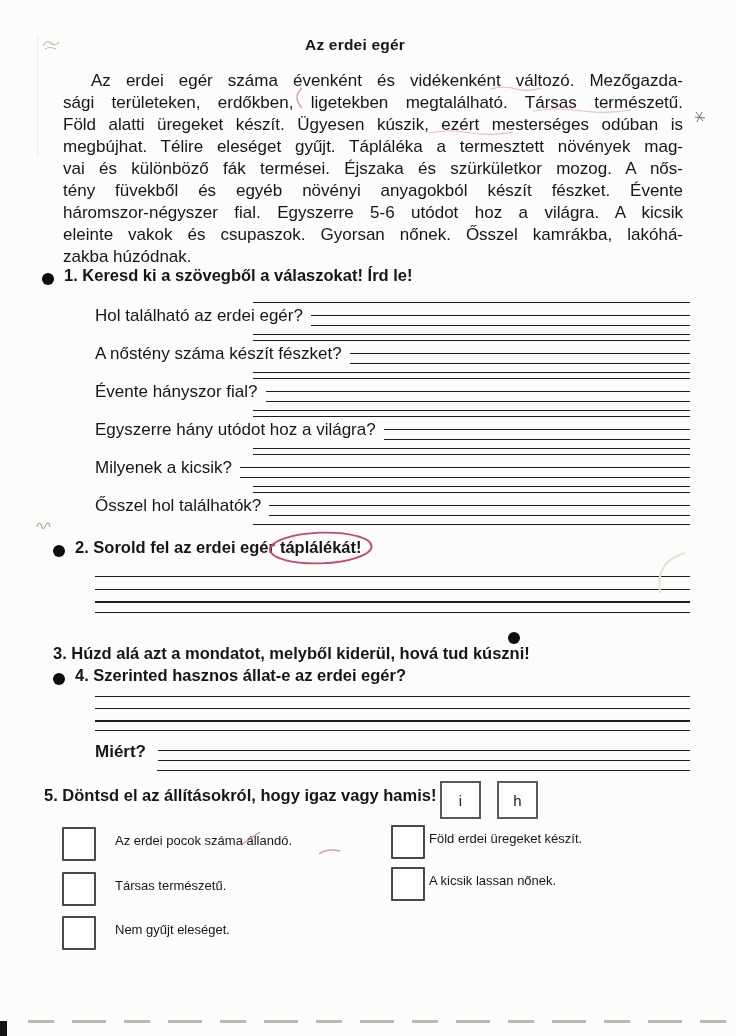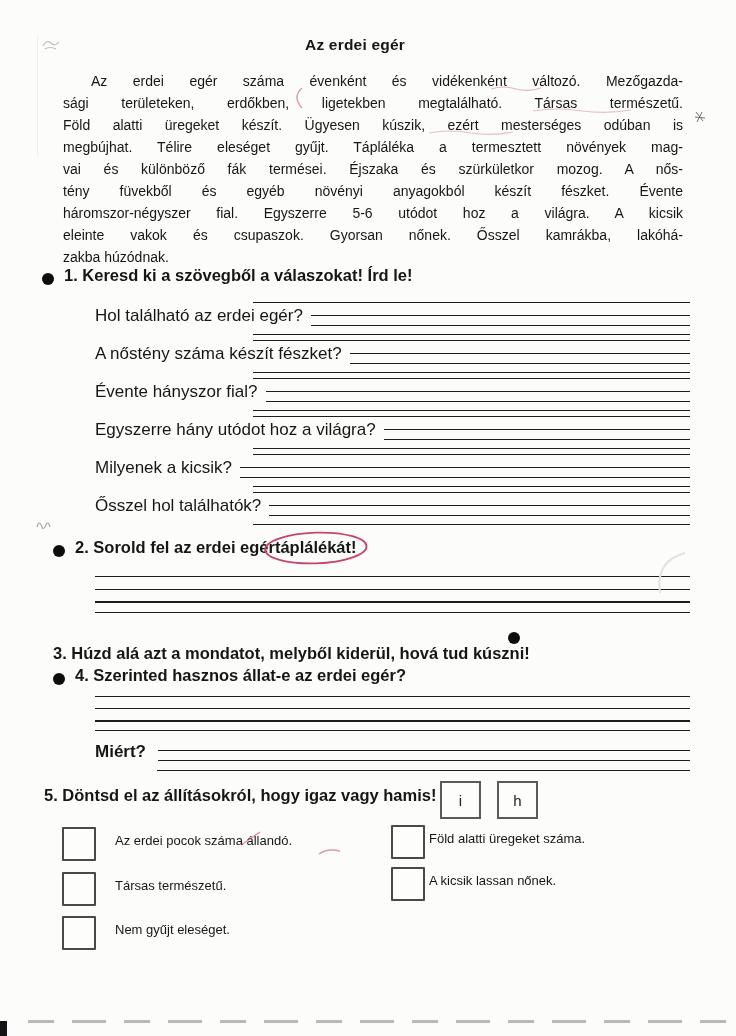--- a/index.html
+++ b/index.html
@@ -6,28 +6,28 @@
   .page{
     position:relative;width:736px;height:1036px;background:#fcfcfa;
     font-family:"Liberation Sans",sans-serif;color:#161616;overflow:hidden;
   }
   
   .title{
     position:absolute;top:36px;left:0;width:710px;text-align:center;
     font-size:15.5px;font-weight:bold;letter-spacing:.2px;
   }
   
-  .passage{position:absolute;top:70px;left:63px;width:620px;font-size:14px;}
+  .passage{position:absolute;top:70px;left:63px;width:620px;font-size:17px;}
   .pline{height:22px;line-height:22px;text-align:justify;text-align-last:justify;white-space:nowrap;}
   .pline.first{text-indent:28px;}
   .pline.last{text-align-last:left;}
   
   .heading{position:absolute;display:flex;align-items:flex-end;font-weight:bold;font-size:16.5px;}
   .bullet{width:12px;height:12px;border-radius:50%;background:#0d0d0d;margin-right:10px;flex:none;}
-  .circled{position:relative;display:inline-block;}
+  .circled{position:relative;margin-left:5px;display:inline-block;}
   .circled svg{position:absolute;left:-11px;top:-7px;width:calc(100% + 22px);height:calc(100% + 15px);overflow:visible;transform:rotate(-2deg);}
   
   .qa{position:absolute;top:302px;left:95px;width:595px;}
   .q-block{position:relative;height:38px;}
   .rule{border-top:1.6px solid #1d1d1d;height:0;}
   .rule-above{position:absolute;top:0;left:158px;right:0;}
   .rule-below{position:absolute;top:32px;left:158px;right:0;}
   .q-row{position:absolute;left:0;right:0;top:2px;height:24px;display:flex;align-items:flex-end;}
   .q-text{font-size:17px;white-space:nowrap;line-height:24px;}
   .q-fill{flex:1;margin-left:8px;margin-bottom:2px;height:9px;
@@ -179,21 +179,21 @@
   <div class="ih-box" style="left:440px;top:781px;">
     <span>i</span>
   </div>
   <div class="ih-box" style="left:497px;top:781px;">
     <span>h</span>
   </div>
 
   <div class="cbox" style="left:62px;top:827px;"></div>
   <div class="stmt" style="left:115px;top:833px;">Az erdei pocok száma állandó.</div>
   <div class="cbox" style="left:391px;top:825px;"></div>
-  <div class="stmt" style="left:429px;top:831px;">Föld alatti üregeket száma.</div>
+  <div class="stmt" style="left:429px;top:831px;">Föld erdei üregeket készít.</div>
 
   <div class="cbox" style="left:62px;top:872px;"></div>
   <div class="stmt" style="left:115px;top:878px;">Társas természetű.</div>
   <div class="cbox" style="left:391px;top:867px;"></div>
   <div class="stmt" style="left:429px;top:873px;">A kicsik lassan nőnek.</div>
 
   <div class="cbox" style="left:62px;top:916px;"></div>
   <div class="stmt" style="left:115px;top:922px;">Nem gyűjt eleséget.</div>
 
   <div class="artifact edge-line"></div>

